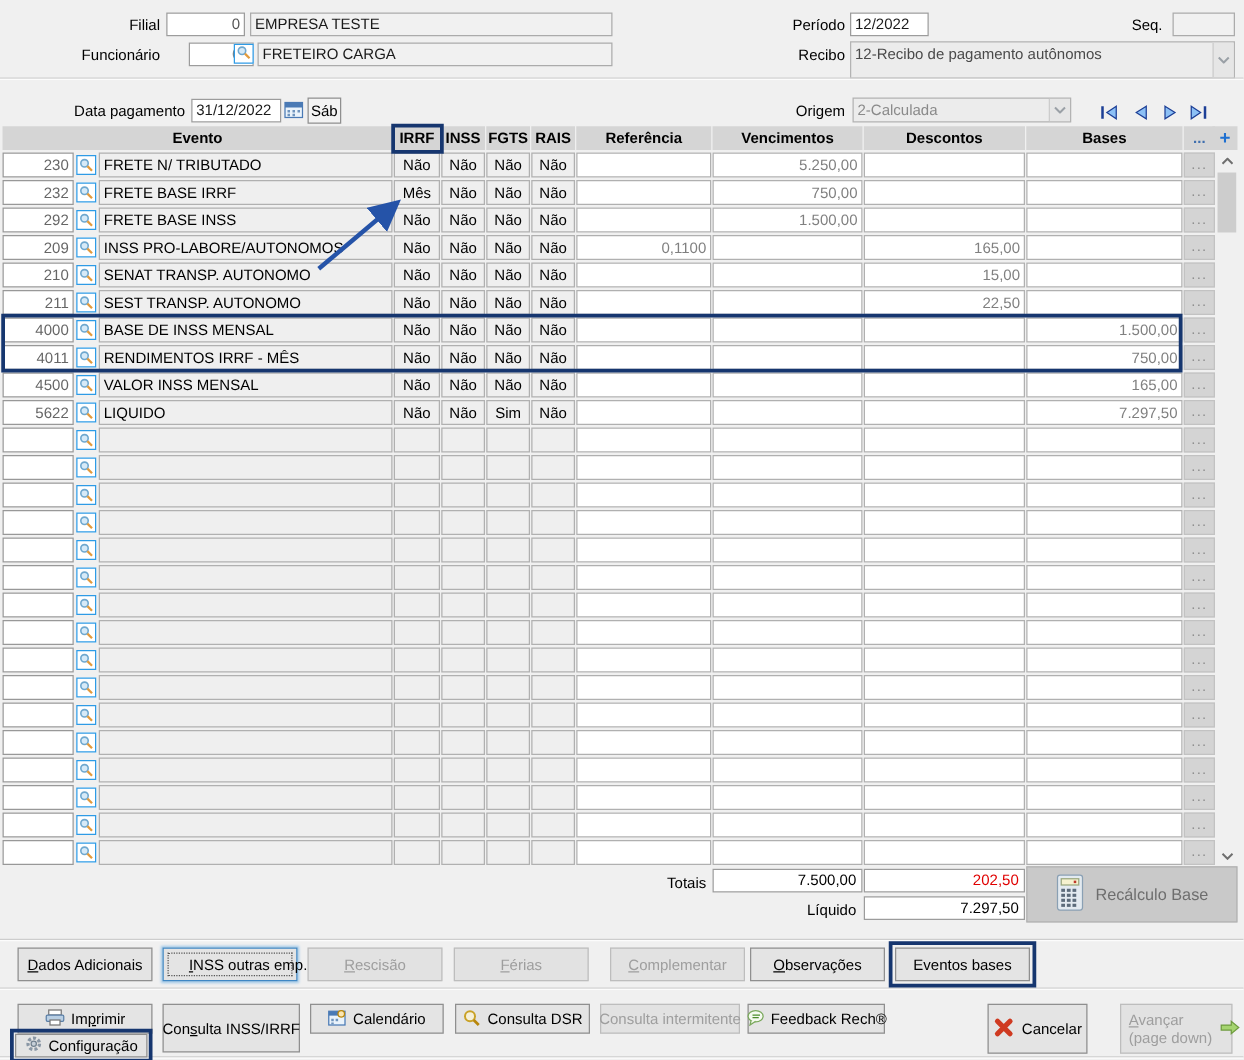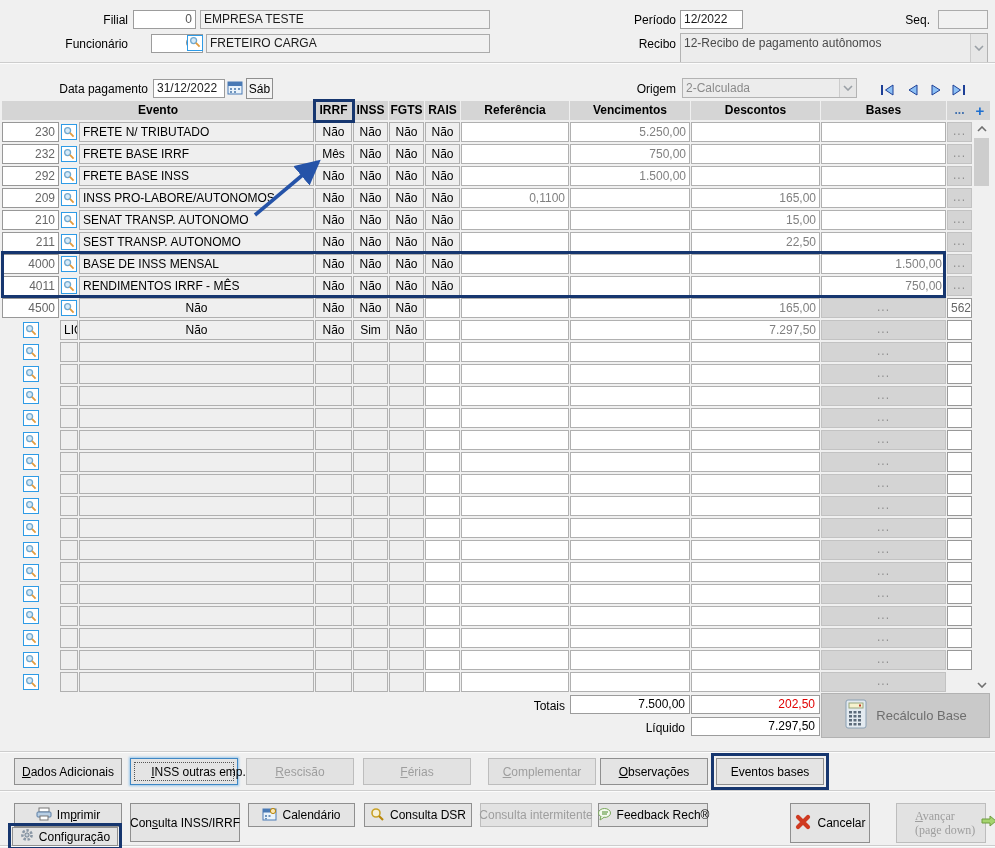--- a/index.html
+++ b/index.html
@@ -324,20 +324,21 @@
       <div class="cell menu">...</div>
       <div class="cell code">4500</div>
       <div class="iconcell">
         <span class="lookup">
           <svg width="12" height="12" viewBox="0 0 13 13">
             <circle cx="5" cy="5" r="3.2" fill="#d6eaf8" stroke="#6fa8cf" stroke-width="1.4"></circle>
             <line x1="7.5" y1="7.5" x2="11.5" y2="11.5" stroke="#e39b3c" stroke-width="2"></line>
           </svg>
         </span>
       </div>
+      <div class="cell name">VALOR INSS MENSAL</div>
       <div class="cell flag">Não</div>
       <div class="cell flag">Não</div>
       <div class="cell flag">Não</div>
       <div class="cell flag">Não</div>
       <div class="cell val"></div>
       <div class="cell val"></div>
       <div class="cell val"></div>
       <div class="cell val">165,00</div>
       <div class="cell menu">...</div>
       <div class="cell code">5622</div>
@@ -780,21 +781,21 @@
         <span>Feedback Rech®</span>
       </div>
     </div>
 
   <div class="btn cancel-btn" style="left:790px; top:803px; width:80px; height:40px;">
     <span><svg width="18" height="16" viewBox="0 0 18 16">
           <path d="M4 3 L14 13 M14 3 L4 13" stroke="#cf3a21" stroke-width="4.2" stroke-linecap="round"></path>
         </svg></span>
     <span>Cancelar</span>
   </div>
-  <div class="btn adv-btn disabled" style="left:896px; top:803px; width:90px; height:40px; justify-content:flex-start; padding:0 18px;font-family:Liberation Serif, serif;">
+  <div class="btn adv-btn disabled" style="left:896px; top:803px; width:90px; height:40px; justify-content:flex-start; padding:0 6px;">
     <span class="adv-text">
       <span id="adv-label"><u>A</u>vançar</span><br>
       <span>(page down)</span>
     </span>
     <span><svg width="18" height="14" viewBox="0 0 18 14">
           <path d="M2 5 h8 V2 l6 5 -6 5 V9 H2 z" fill="#a5d46f" stroke="#6f9c3f"></path>
         </svg></span>
   </div>
 
   <div class="btn annotated" id="config-btn" style="left:12px; top:827px; width:106px; height:19px; outline-offset:1px;">

